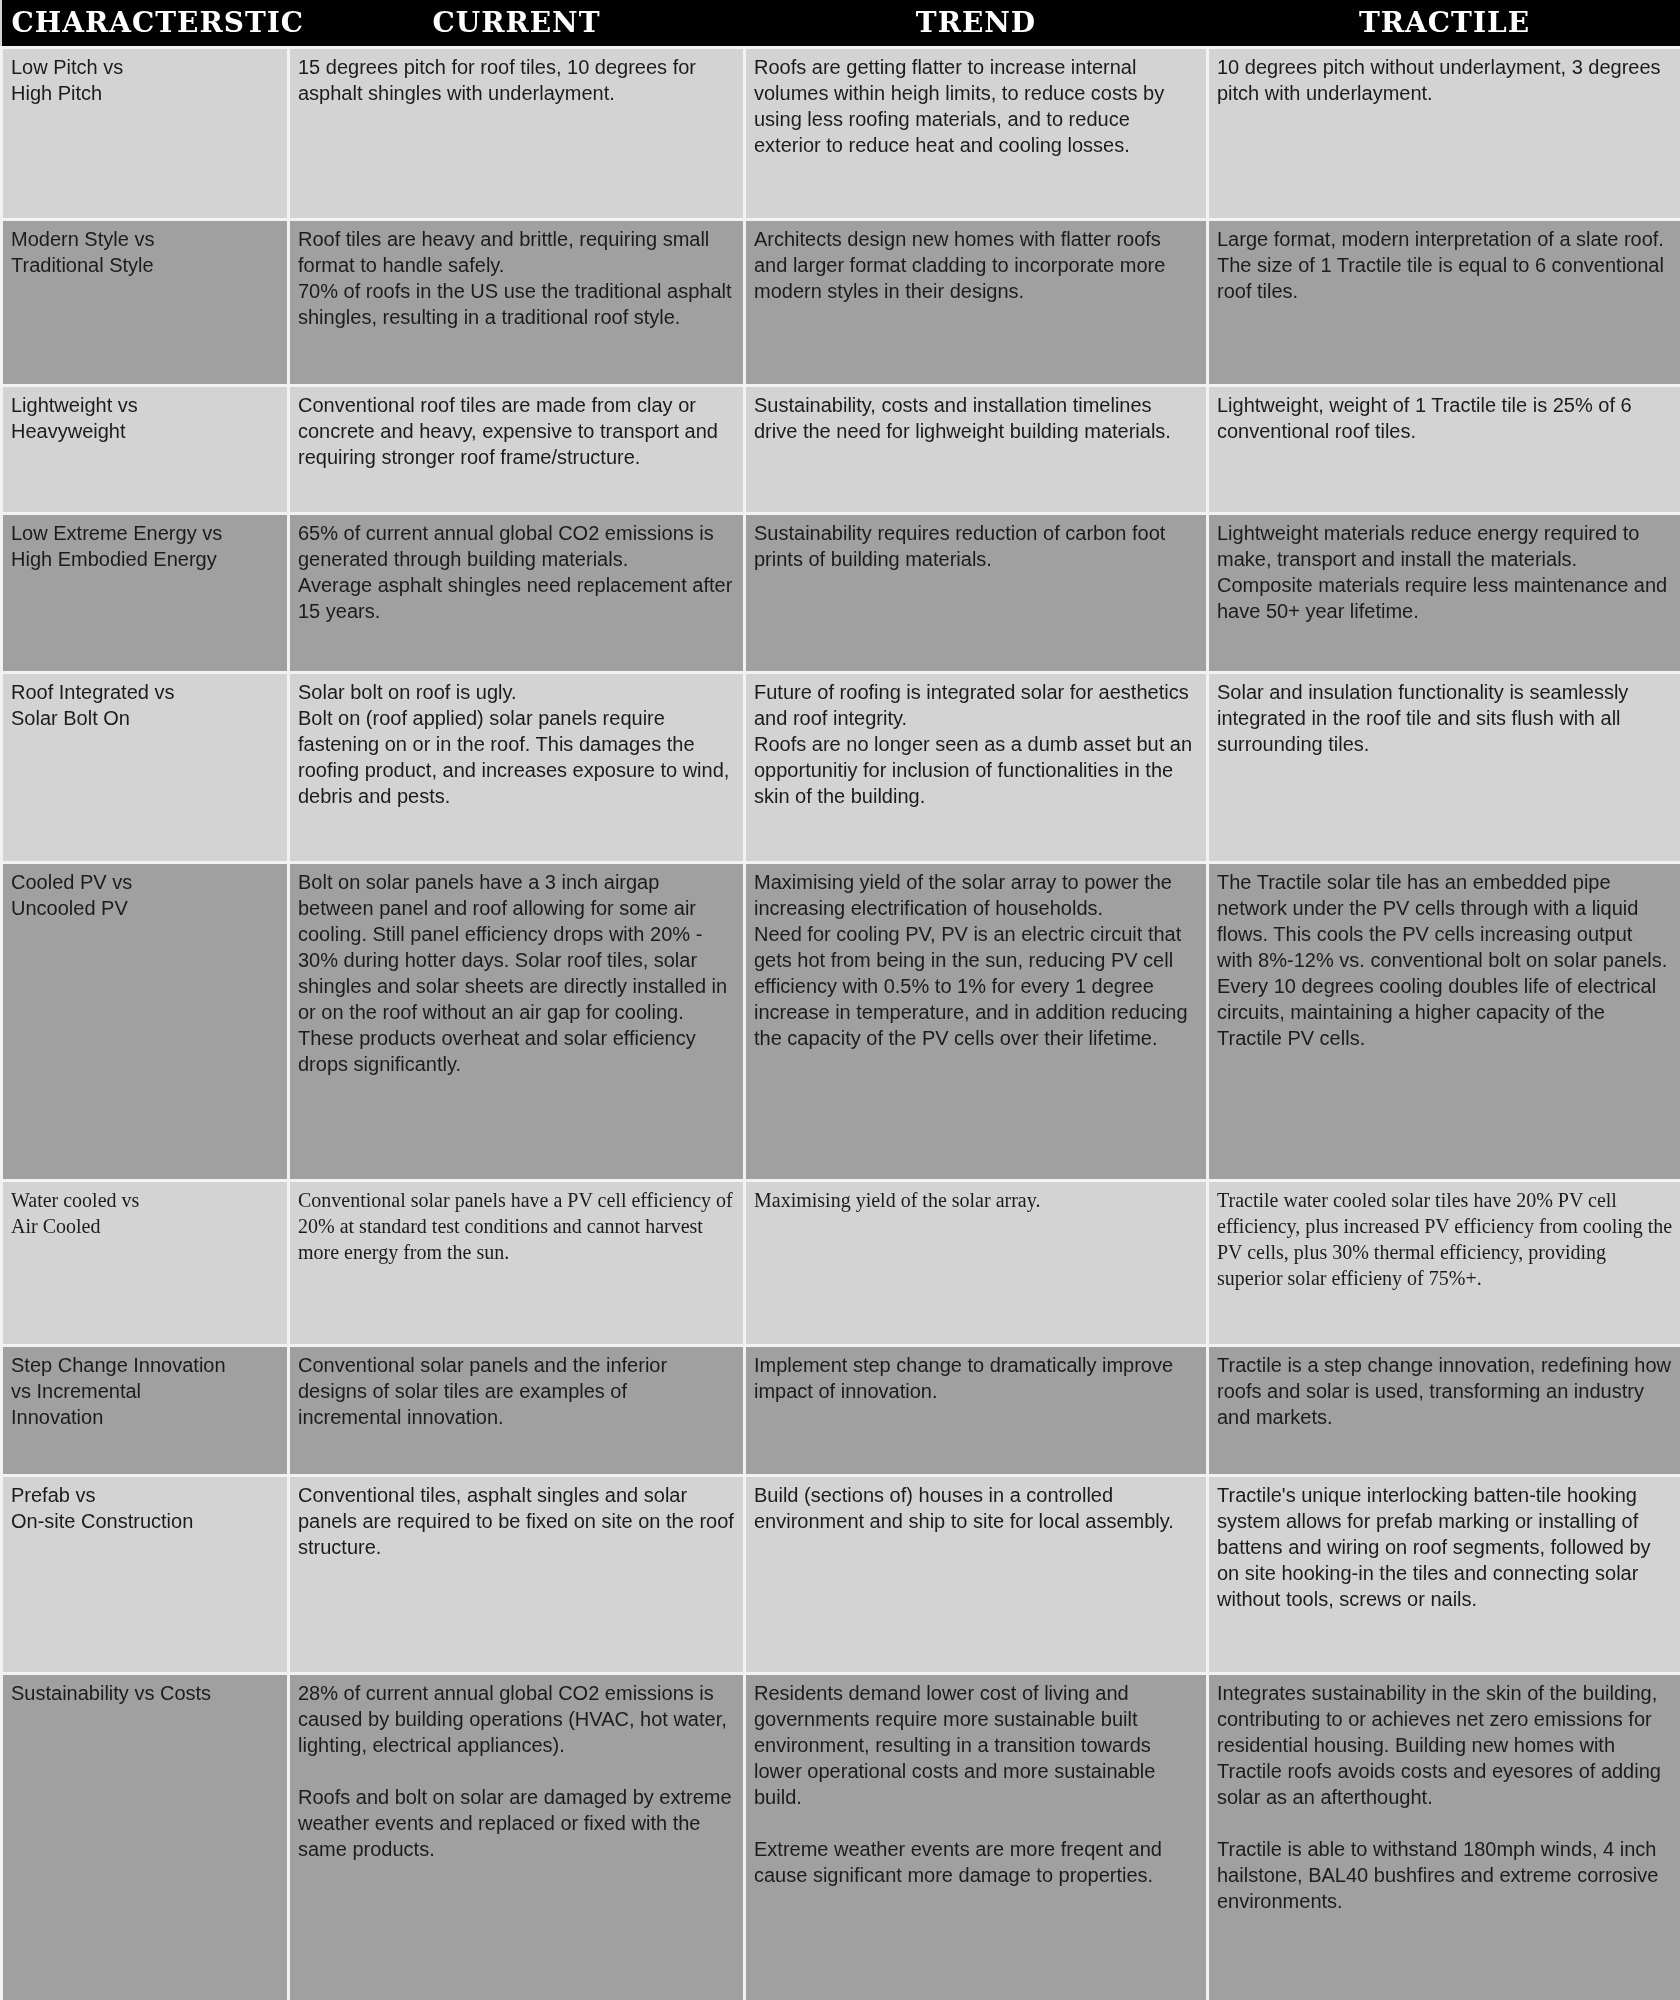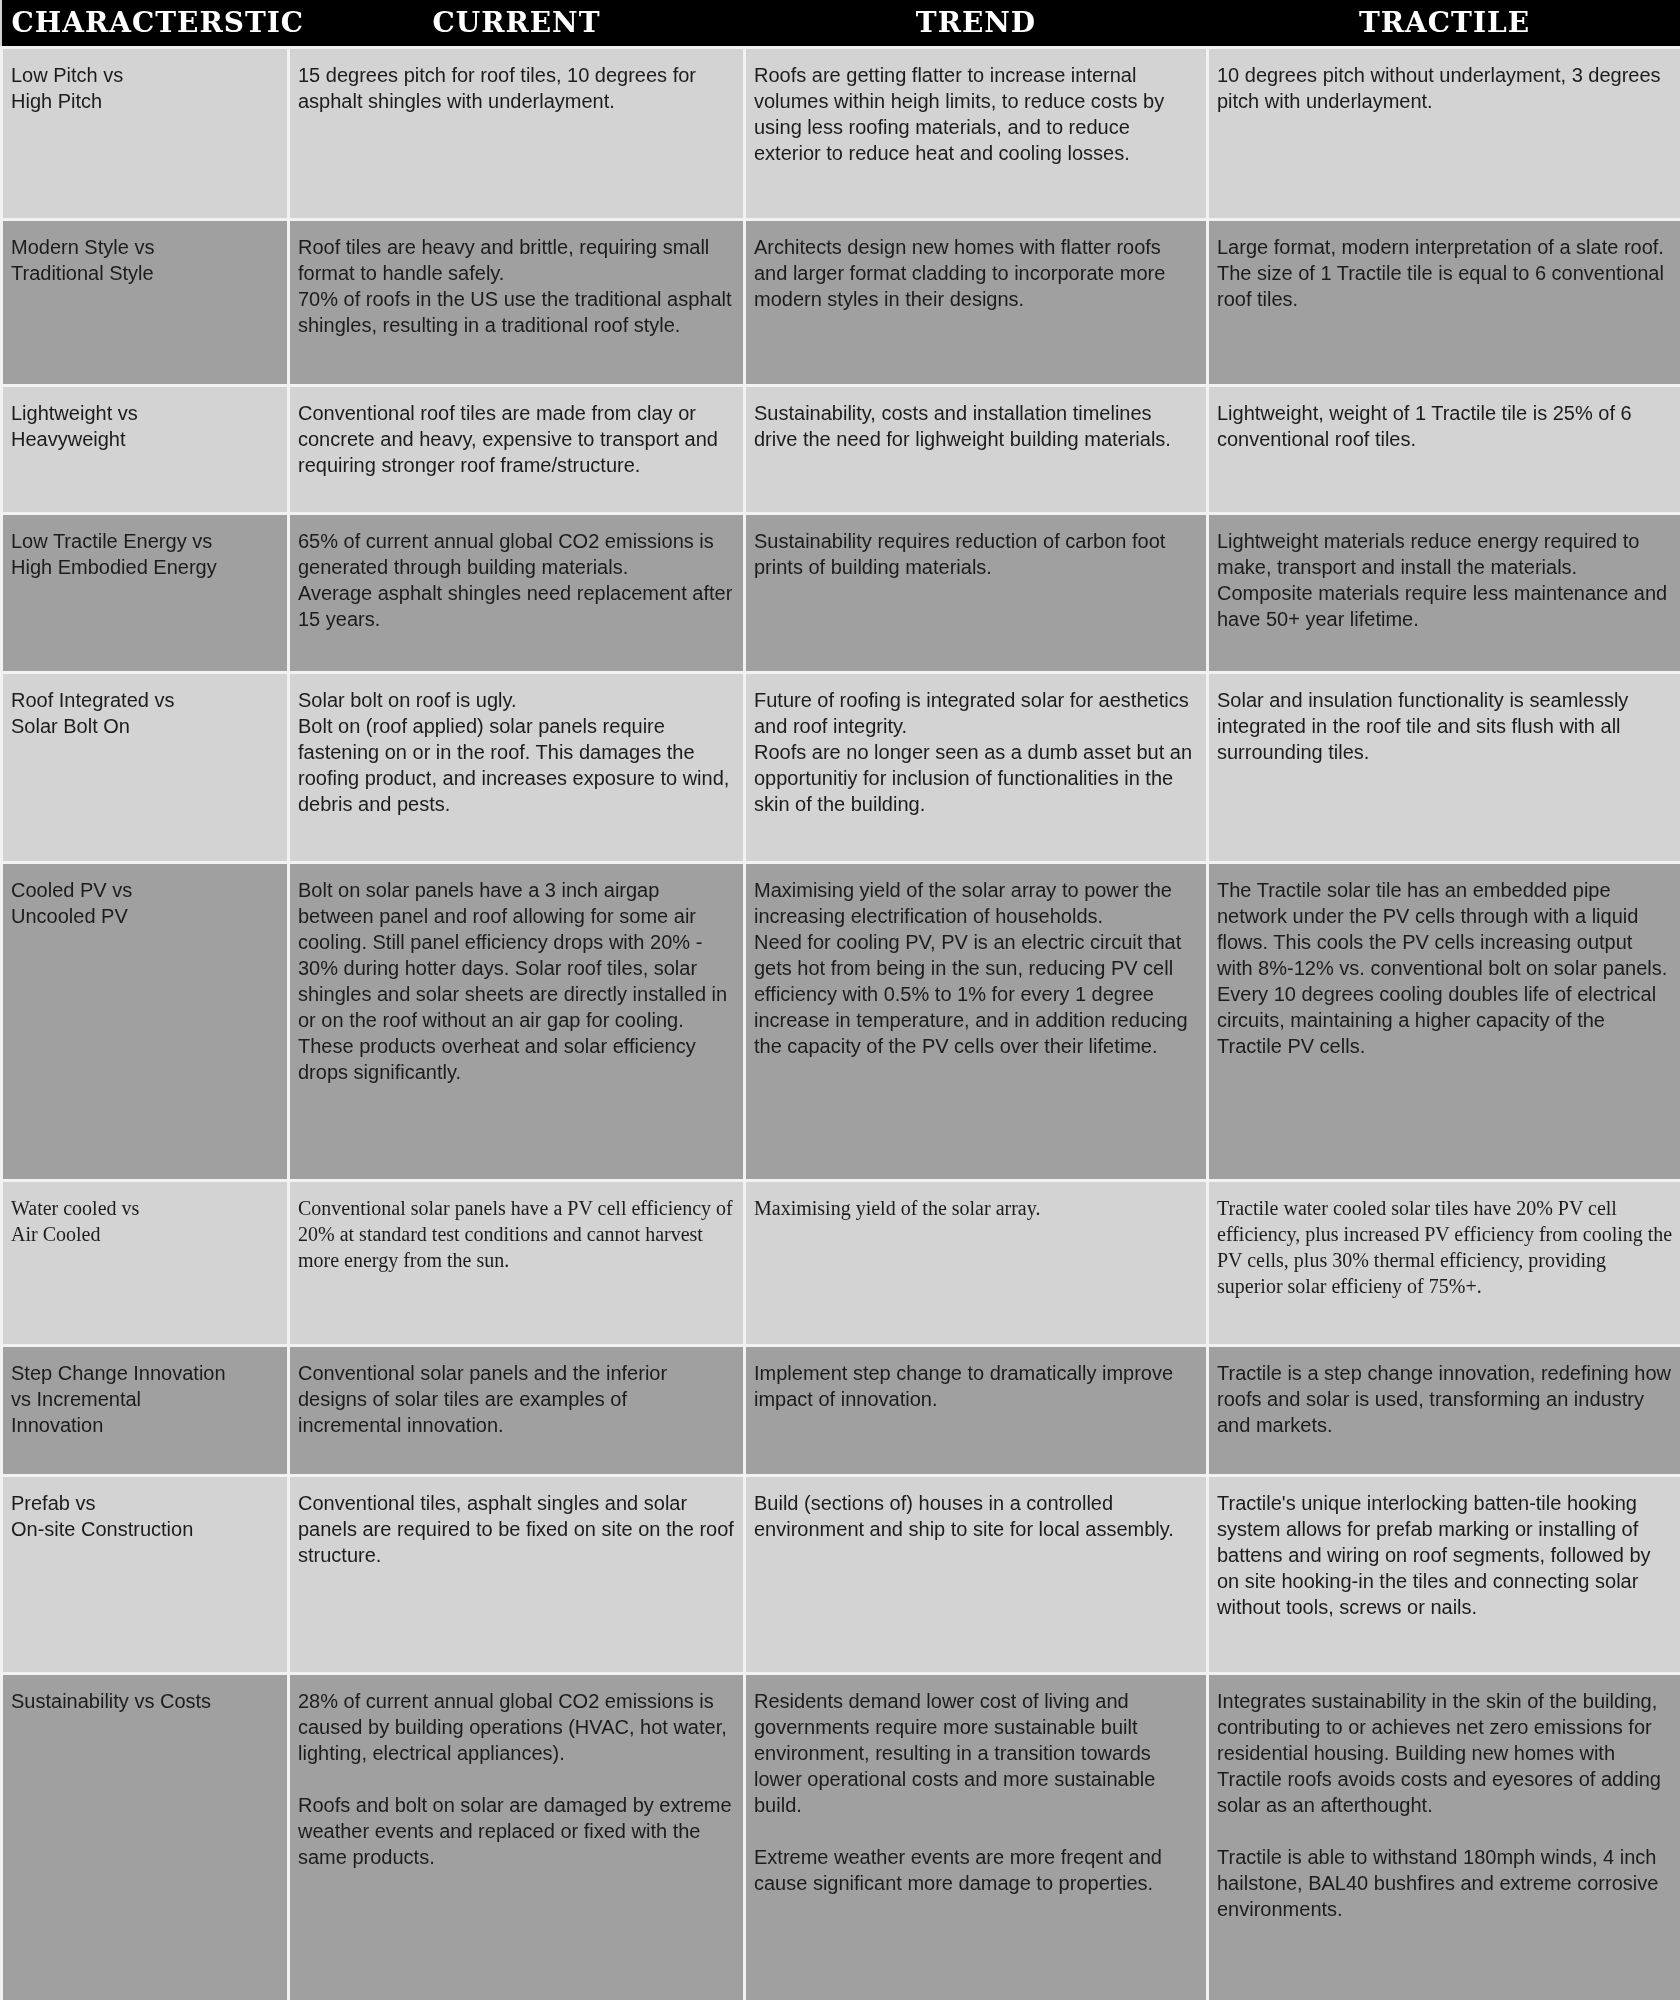--- a/index.html
+++ b/index.html
@@ -33,21 +33,21 @@
     font-size:28px;
     letter-spacing:1px;
     text-align:center;
     vertical-align:middle;
     padding:0 8px;
     border:none;
   }
   thead th:first-child{text-align:left;padding-left:10px;}
   tbody td{
     vertical-align:top;
-    padding:13px 9px 5px 8px;
+    padding:5px 9px 5px 8px;
     font-size:20px;
     line-height:26px;
     color:var(--body-text);
     white-space:pre-line;
     border-left:3px solid var(--divider);
     border-top:3px solid var(--divider);
     overflow:hidden;
   }
   tbody tr:nth-child(odd){background:var(--row-light);}
   tbody tr:nth-child(even){background:var(--row-dark);}
@@ -97,21 +97,21 @@
         <td>Large format, modern interpretation of a slate roof. The size of 1 Tractile tile is equal to 6 conventional roof tiles.</td>
       </tr>
       <tr>
         <td>Lightweight vs
 Heavyweight</td>
         <td>Conventional roof tiles are made from clay or concrete and heavy, expensive to transport and requiring stronger roof frame/structure.</td>
         <td>Sustainability, costs and installation timelines drive the need for lighweight building materials.</td>
         <td>Lightweight, weight of 1 Tractile tile is 25% of 6 conventional roof tiles.</td>
       </tr>
       <tr>
-        <td>Low Tractile Energy vs
+        <td>Low Extreme Energy vs
 High Embodied Energy</td>
         <td>65% of current annual global CO2 emissions is generated through building materials.
 Average asphalt shingles need replacement after 15 years.</td>
         <td>Sustainability requires reduction of carbon foot prints of building materials.</td>
         <td>Lightweight materials reduce energy required to make, transport and install the materials.
 Composite materials require less maintenance and have 50+ year lifetime.</td>
       </tr>
       <tr>
         <td>Roof Integrated vs
 Solar Bolt On</td>

